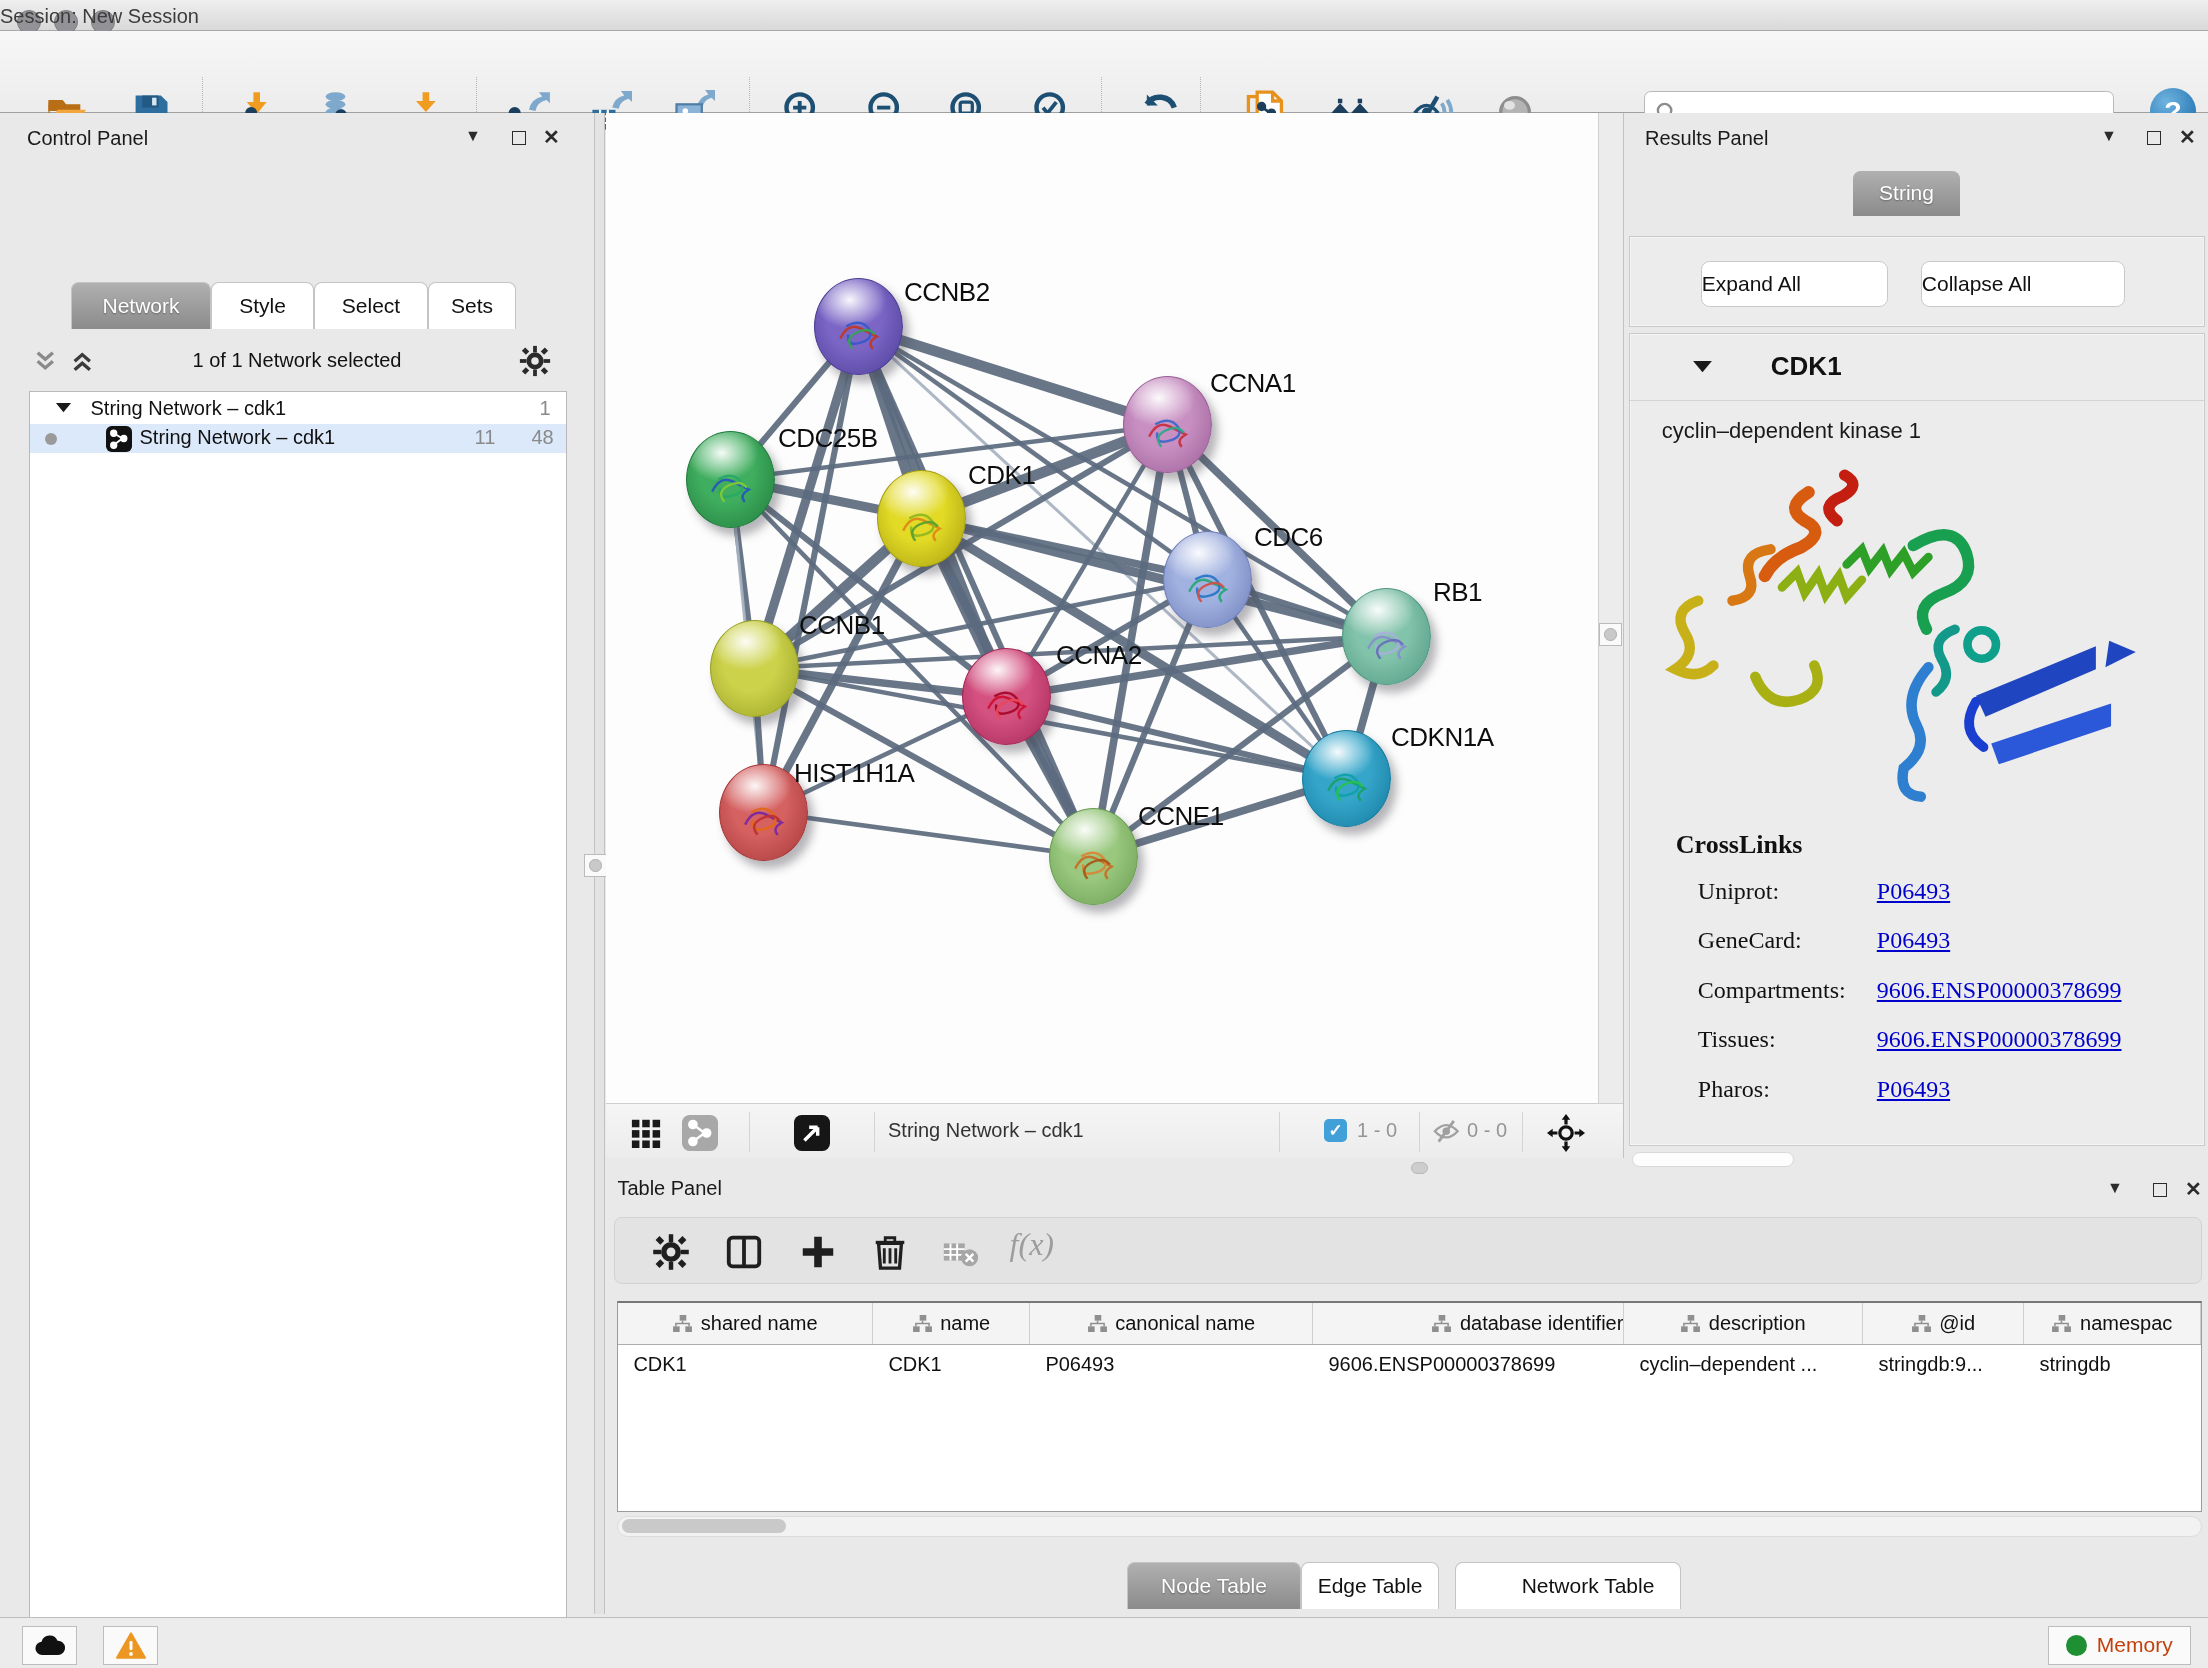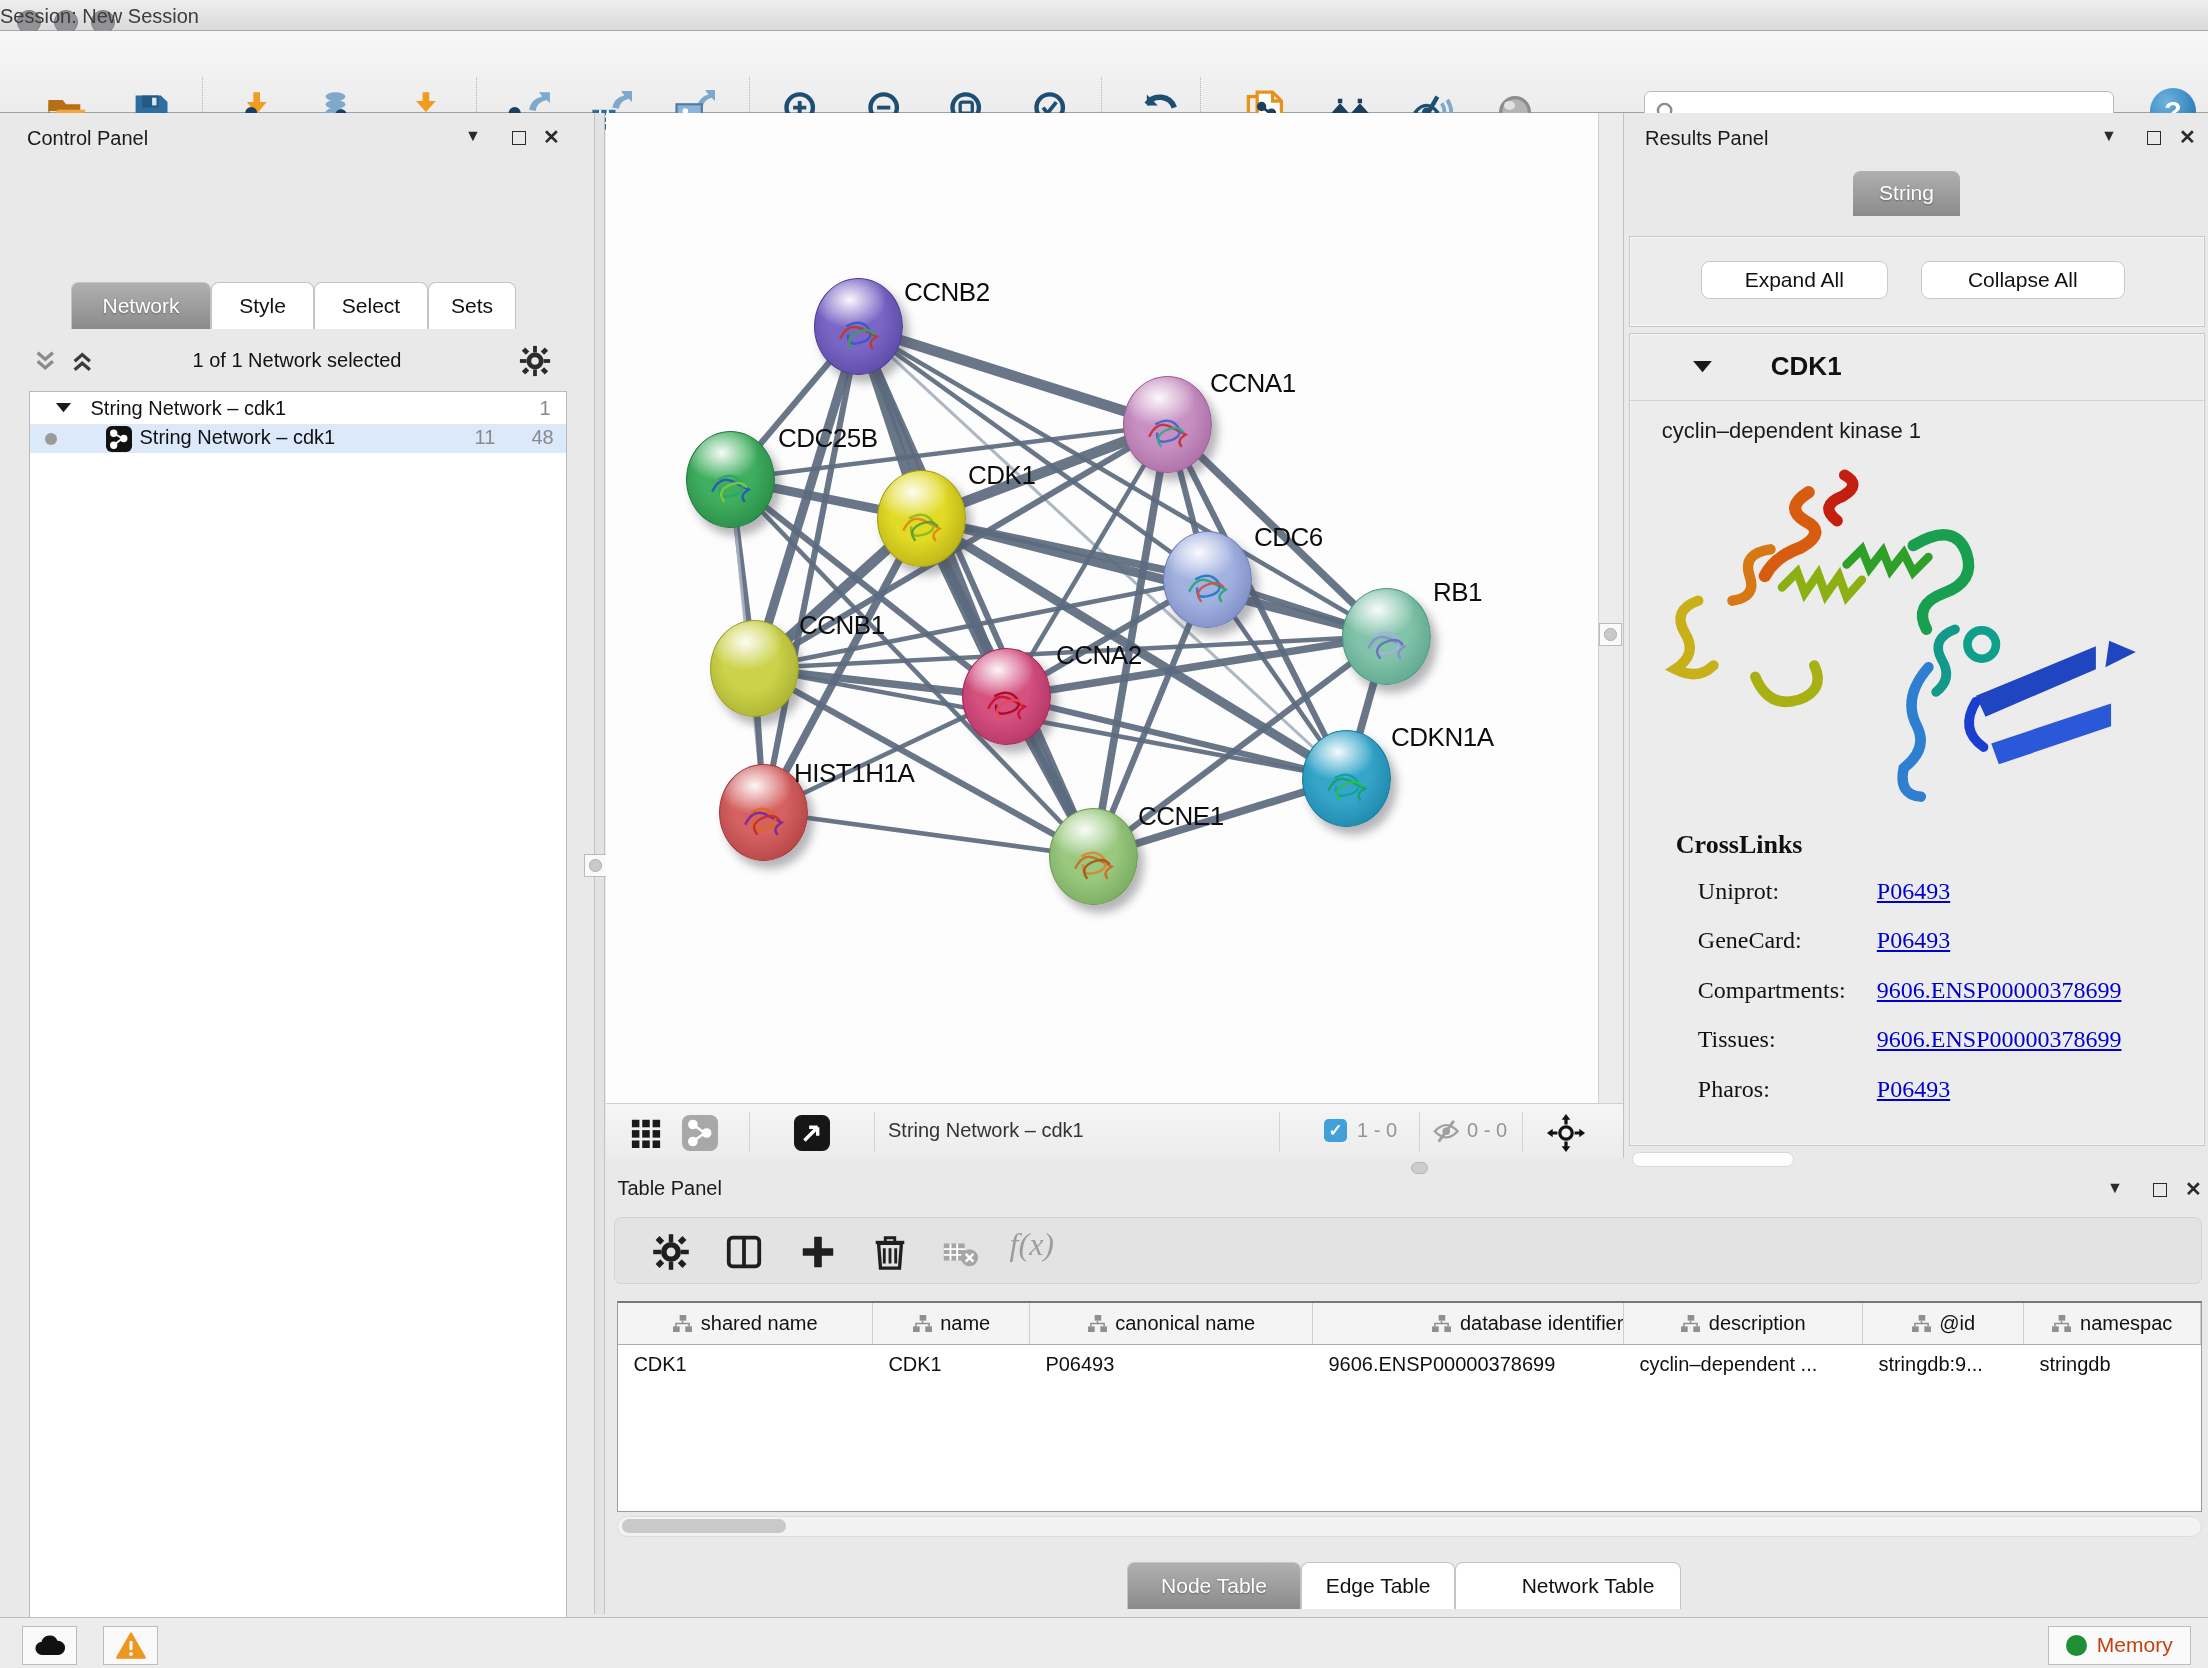--- a/index.html
+++ b/index.html
@@ -64,22 +64,22 @@
   .net-split { position:absolute; left:606px; top:1158px; width:1603px; height:19px; background:#e9e9e9; }
   .split-pill { position:absolute; left:1411px; top:1162px; width:17px; height:12.4px; border-radius:6.7px; background:#cdcdcd; border:1px solid #b9b9b9; }
 
   
   #results-panel { position:absolute; left:1623px; top:113px; width:586px; height:1045px; background:#e9e9e9;
     border-left:1.9px solid #c2c2c2; }
   .rp-tab { position:absolute; left:229px; top:58px; width:107px; height:45px; border-radius:7.6px 7.6px 0 0;
     background:linear-gradient(#b0b0b0,#8b8b8b); color:#fff; font-size:21px; text-align:center; line-height:44px;
     text-shadow:0 1px 1.9px rgba(0,0,0,.35); }
   .rp-box { position:absolute; left:4.8px; width:576px; background:#ececec; border:1.9px solid #c9c9c9; box-shadow:inset 0 0 0 1px #f5f5f5; }
-  .rp-btn { position:absolute; height:38px; background:#fff; border:1px solid #c9c9c9; border-radius:8.6px;
-    font-size:21px; color:#111; text-align:center; }
+  .rp-btn { position:absolute; height:46px; background:#fff; border:1px solid #c9c9c9; border-radius:8.6px;
+    font-size:21px; color:#111; text-align:left; }
   .rp-sec-head { position:absolute; left:0; top:0; width:100%; height:67px; border-bottom:1.9px solid #d4d4d4; }
   .rp-sec-title { position:absolute; left:141px; top:17px; font-size:26px; font-weight:bold; color:#111; }
   .rp-desc { position:absolute; left:32px; top:84px; font-size:22px; color:#1a1a1a; }
   .xl-head { position:absolute; font-family:"Liberation Serif", serif; font-weight:bold; font-size:26px; color:#111; }
   .xl-row { position:absolute; font-family:"Liberation Serif", serif; font-size:24px; color:#111; }
   .xl-row a { position:absolute; left:179px; color:#0000cc; text-decoration:underline; white-space:nowrap; }
 
   
   #table-panel { position:absolute; left:606px; top:1177px; width:1603px; height:439px; background:#e9e9e9; }
   .tp-toolbar { position:absolute; left:7.6px; top:40px; width:1588px; height:67px; background:#e3e3e3;
@@ -778,21 +778,21 @@
             <div class="td" style="width: 177px;">stringdb</div>
           </div>
         </div>
     </div>
     <div class="hscroll">
         <i></i>
       </div>
 
     <div class="bot-tabs" id="table-tabs" style="left:521px">
         <div class="tab sel" style="left: 0px; top: 0px; width: 174px; position: absolute;">Node Table</div>
-        <div class="tab" style="left: 174px; top: 0px; width: 154px; position: absolute;">Edge Table</div>
+        <div class="tab" style="left: 174px; top: 0px; width: 138px; position: absolute;">Edge Table</div>
         <div class="tab" style="left: 328px; top: 0px; width: 226px; position: absolute; padding-left: 40px;">Network Table</div>
       </div>
   </div>
 
   <div id="status-bar">
     <div class="sb-btn" style="left:22px; width:55px">
       <svg width="32" height="23" viewBox="0 0 34 24">
           <path d="M9 22 a7 7 0 0 1 -1 -14 a9 9 0 0 1 17 -1 a6.5 6.5 0 0 1 1 15z" fill="#111"></path>
         </svg>
       </div>

